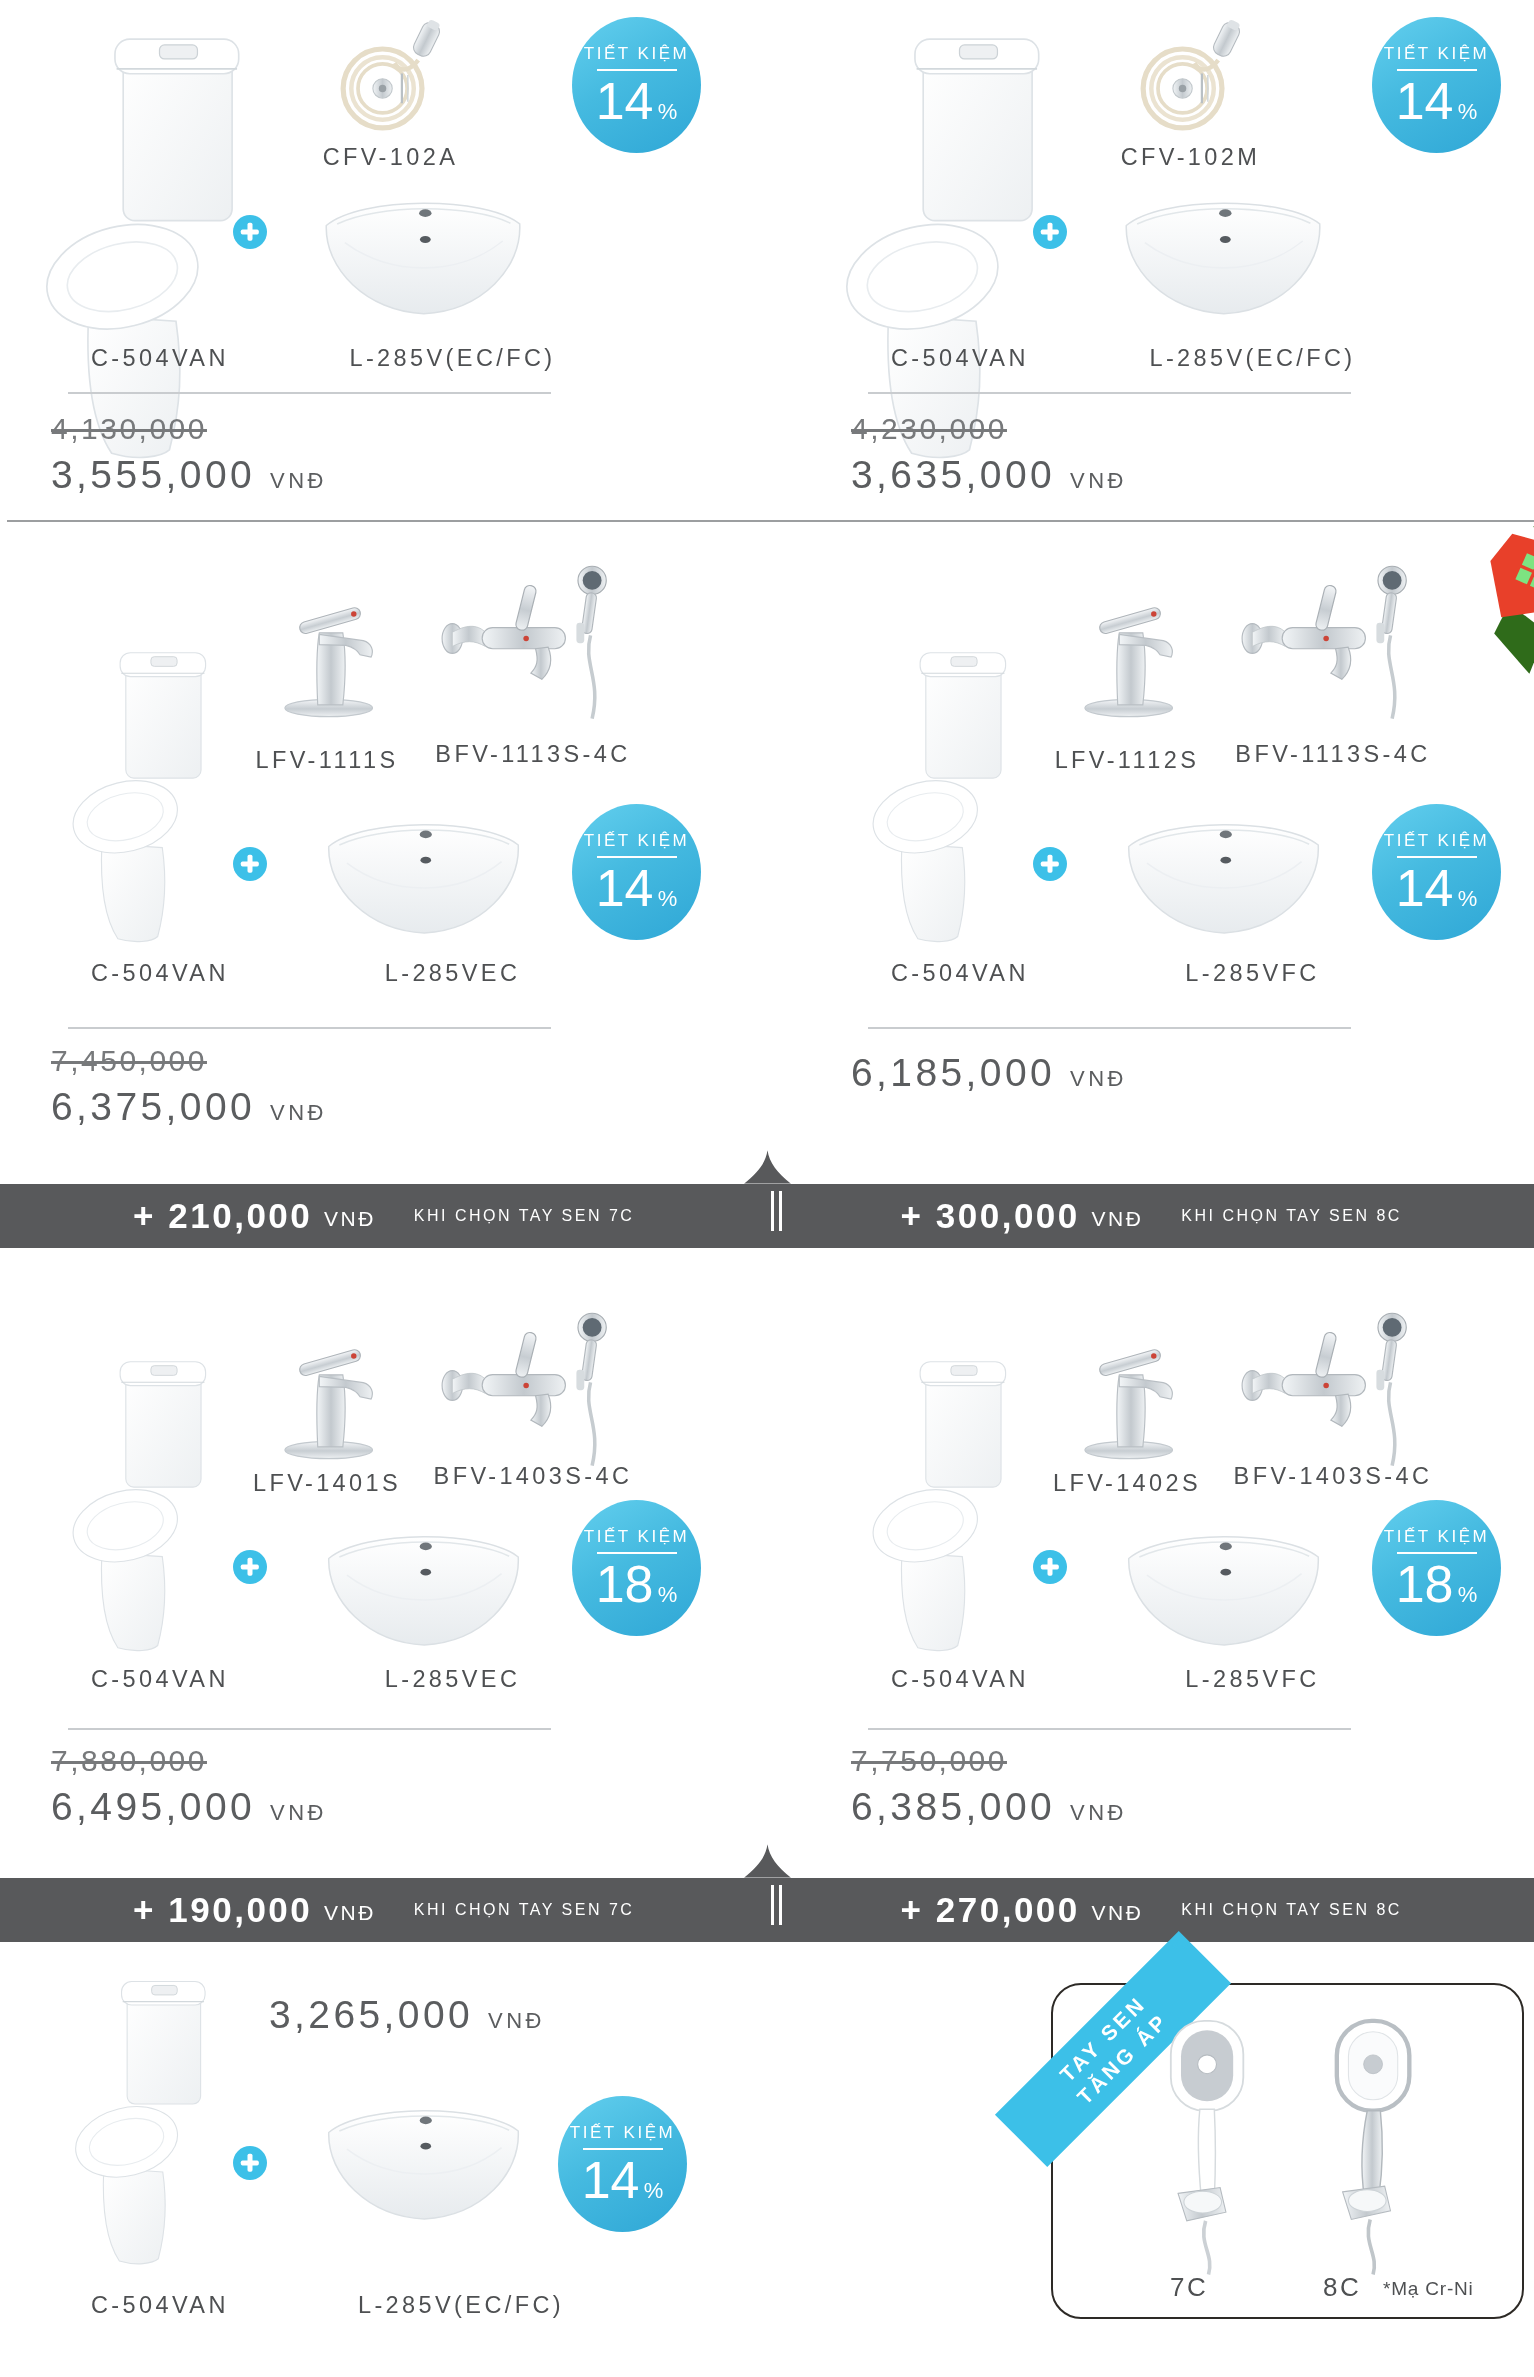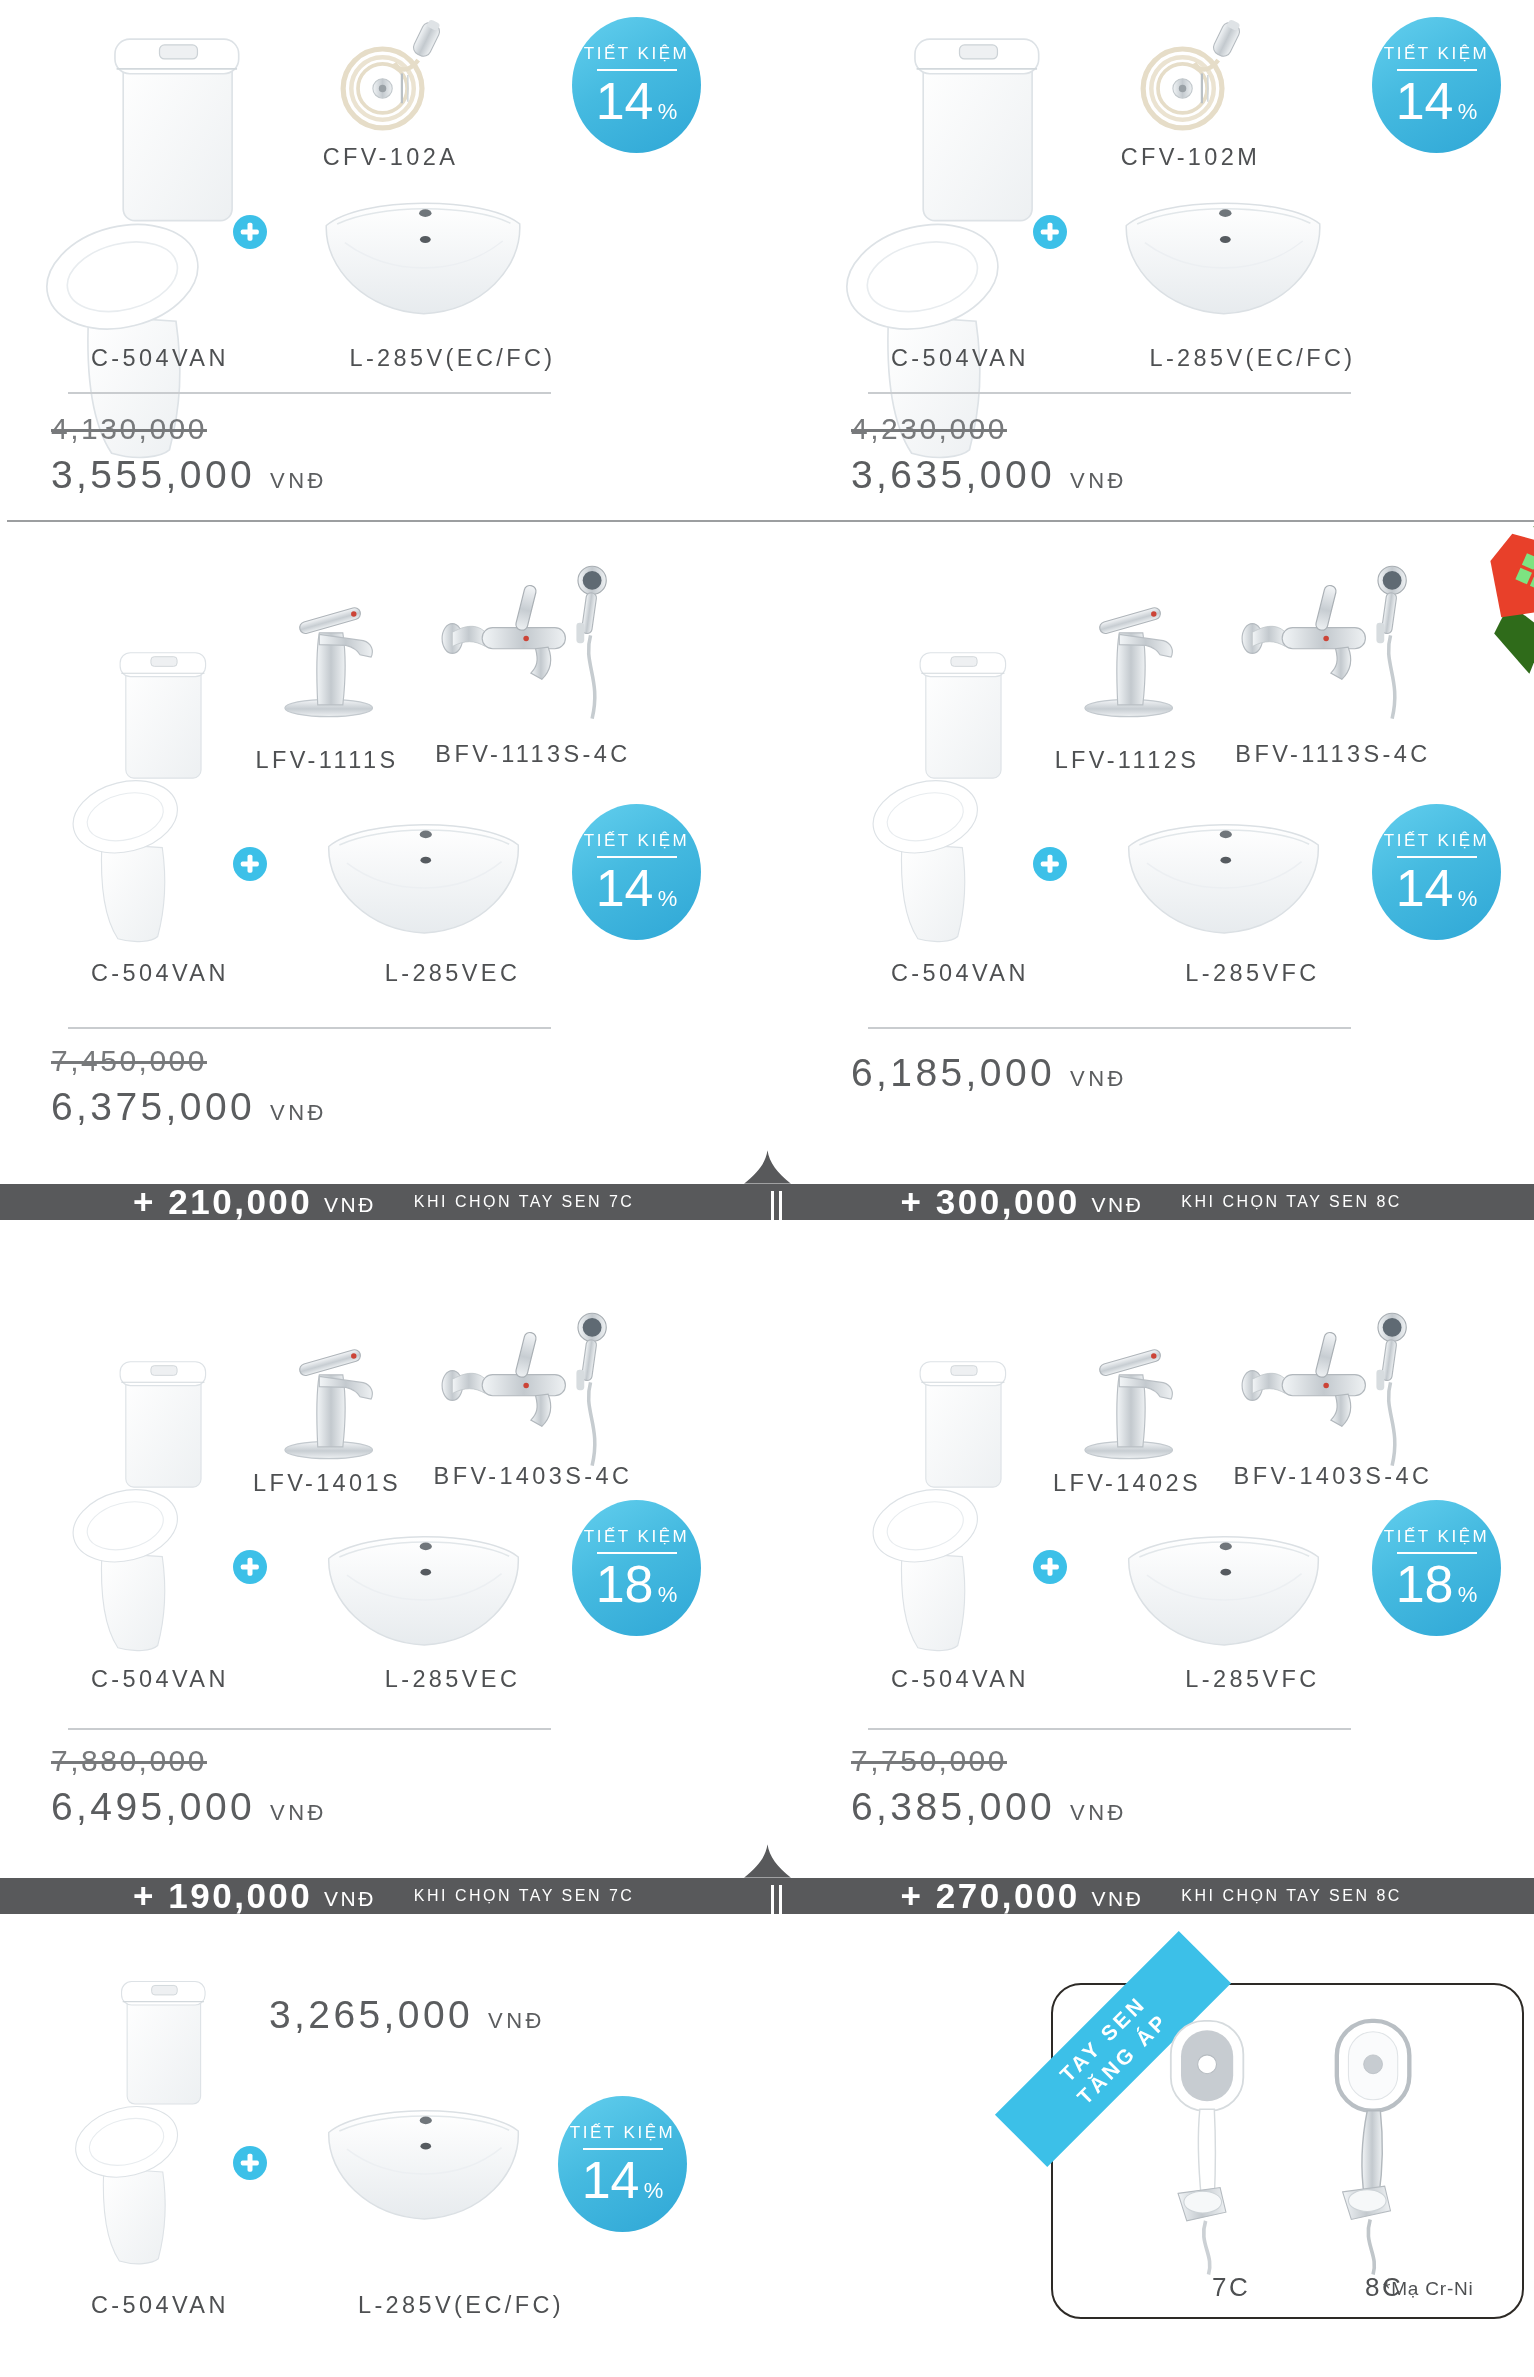--- a/index.html
+++ b/index.html
@@ -28,36 +28,36 @@
   
   .divider{position:absolute;height:1.7px;background:#c9cccf;left:34px;width:483px;}
   .price-block{position:absolute;text-align:left;}
   .old{font-size:30px;letter-spacing:2.5px;color:#77797b;text-decoration:line-through;}
   .newline{margin-top:6.7px;white-space:nowrap;}
   .new{font-size:39px;letter-spacing:3.4px;color:#5b5d5f;}
   .cur{font-size:22px;letter-spacing:3.4px;color:#5b5d5f;margin-left:15px;}
   
   .hline{position:absolute;left:6.7px;width:1528px;height:1.7px;background:#9c9ea0;}
   
-  .banner{position:absolute;left:0;width:1535px;height:36px;background:var(--banner-bg,#58595b);
+  .banner{position:absolute;left:0;width:1535px;height:64px;background:var(--banner-bg,#58595b);
           display:flex;color:#fff;}
   .b-half{flex:1;display:flex;align-items:center;justify-content:center;white-space:nowrap;}
   .b-amount{font-size:35px;font-weight:bold;letter-spacing:2.5px;}
   .b-cur{font-size:21px;letter-spacing:2.5px;margin-left:11.7px;padding-top:6.7px;}
   .b-text{font-size:16px;letter-spacing:2.5px;margin-left:38px;}
   .spike{position:absolute;left:744px;top:-34px;width:47px;height:34px;}
   .vsep{position:absolute;top:6.7px;width:3.4px;height:40px;background:#fff;}
   
   .giftbox{position:absolute;left:1051px;top:1983px;width:469px;height:332px;
            border:2.5px solid #2d2a26;border-radius:30px;background:#fff;}
   .ribbon{position:absolute;left:-70px;top:27px;width:260px;height:74px;
           background:var(--accent-cyan,#3cc0e8);transform:rotate(-45deg);
           display:flex;flex-direction:column;align-items:center;justify-content:center;
           color:#fff;font-size:21px;font-weight:bold;letter-spacing:3.4px;line-height:1.35;}
-  .g-lbl{position:absolute;font-size:26px;letter-spacing:2.5px;color:#4e5052;white-space:nowrap;margin-left:42px;}
+  .g-lbl{position:absolute;font-size:26px;letter-spacing:2.5px;color:#4e5052;white-space:nowrap;}
   .g-note{position:absolute;font-size:19px;letter-spacing:0.8px;color:#4e5052;white-space:nowrap;}
   .house{position:absolute;left:1459px;top:523px;width:155px;height:176px;}
 </style>
 </head>
 <body>
 
 <svg width="0" height="0" style="position:absolute" aria-hidden="true">
   <defs>
     <linearGradient id="gPorc" x1="0" y1="0" x2="1" y2="1">
       <stop offset="0" stop-color="#ffffff"></stop>

